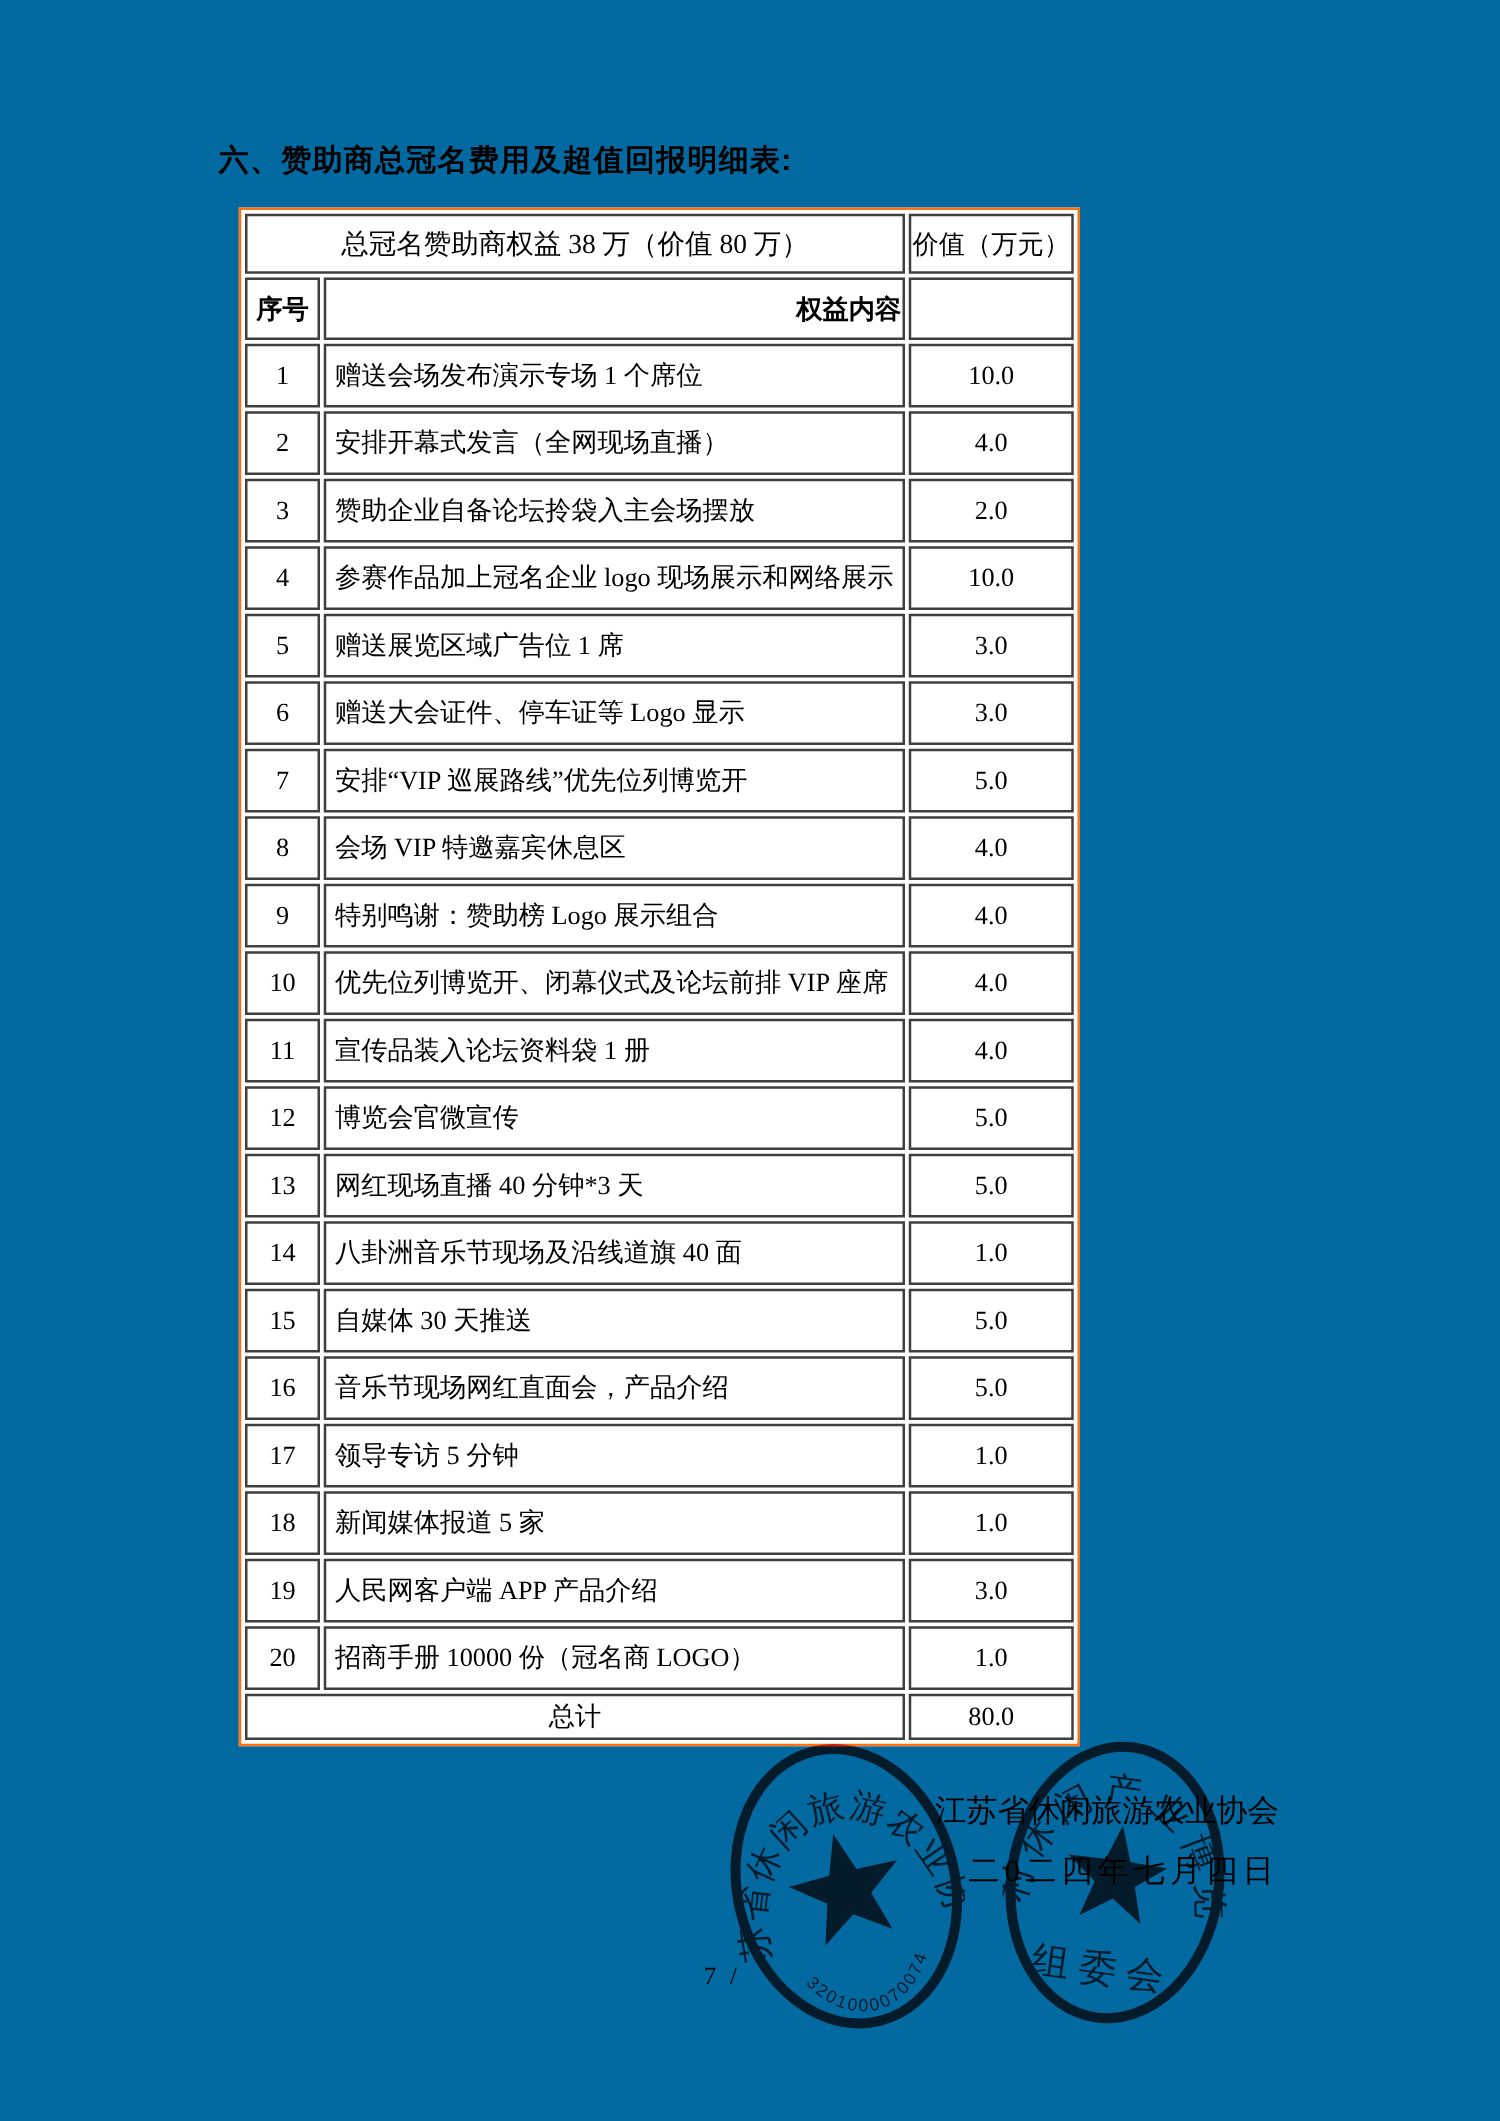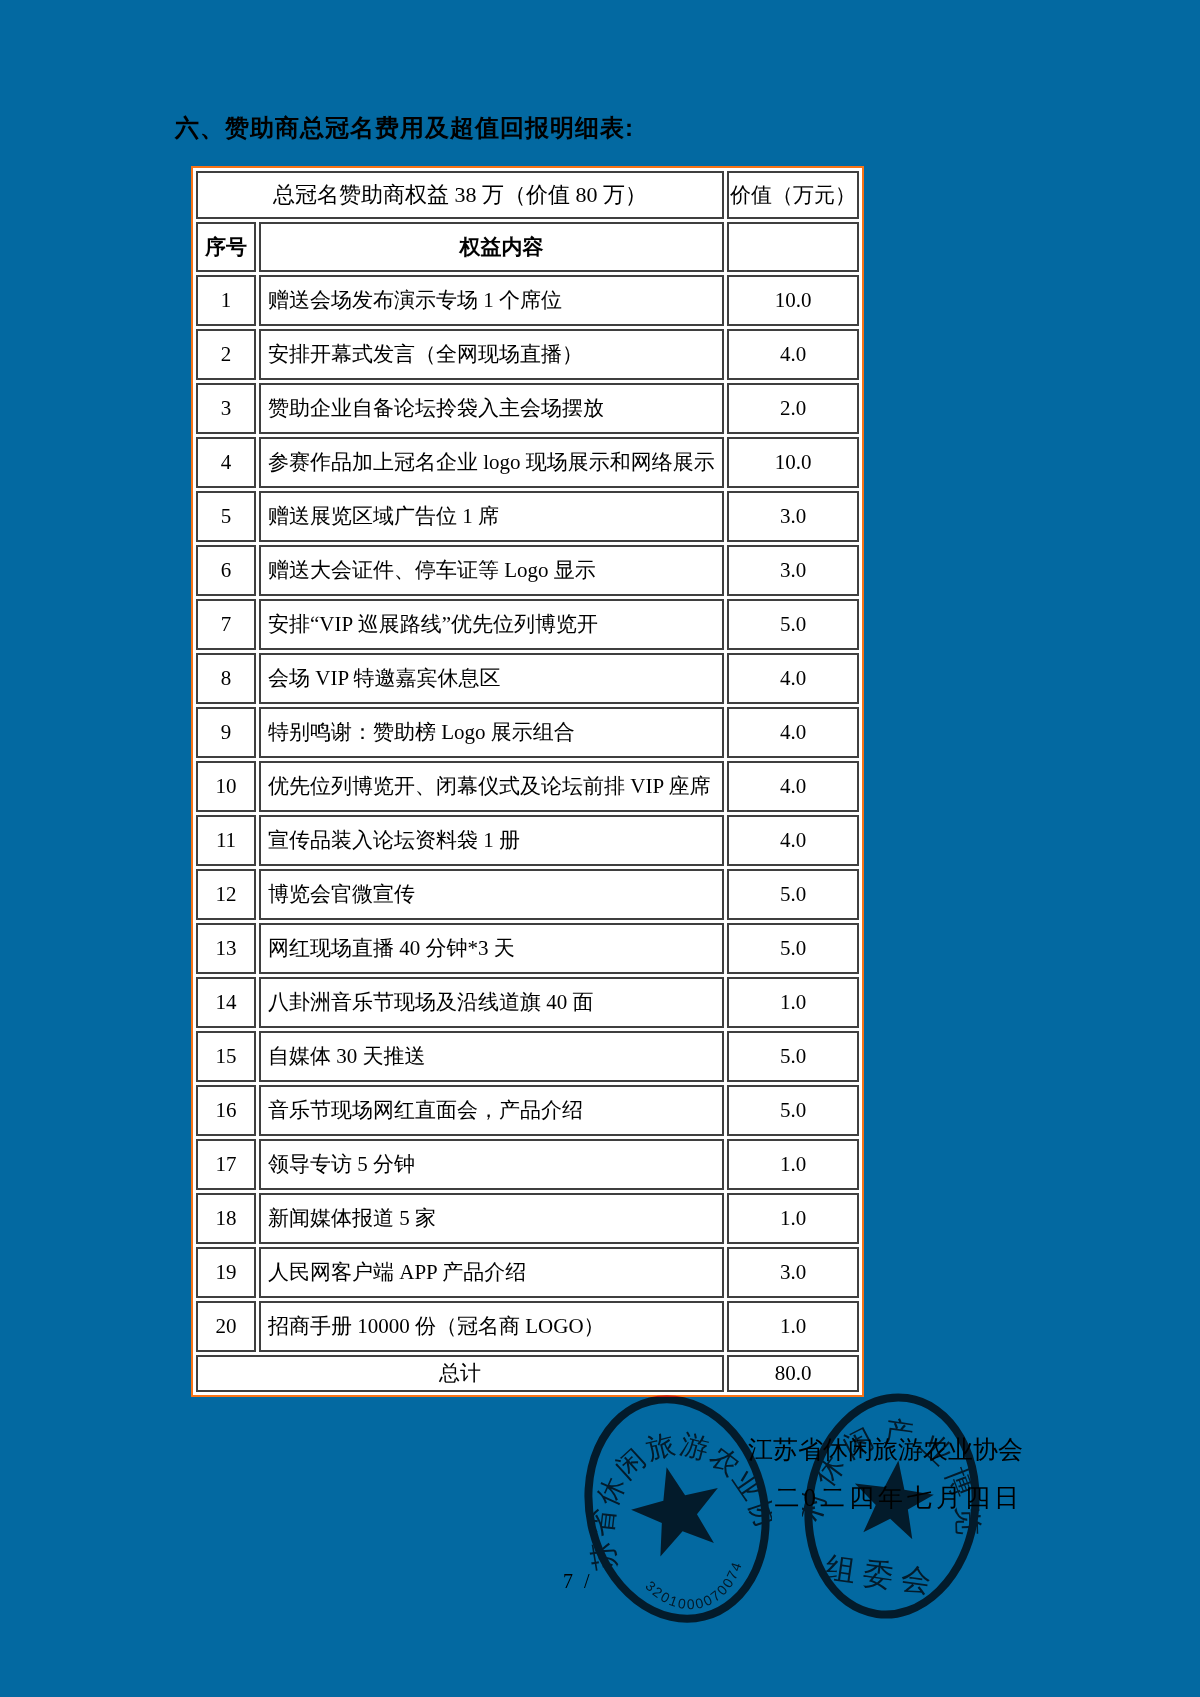--- a/index.html
+++ b/index.html
@@ -22,21 +22,21 @@
     font-size:21px;line-height:1.25;overflow:hidden;white-space:nowrap;
   }
   tr.hdr1 td{height:48px;text-align:center;font-size:22px;}
   tr.hdr2 td{height:50px;font-weight:bold;}
   tr.data td{height:51px;}
   tr.total td{height:37px;text-align:center;}
   td.c-no{text-align:center;}
   td.c-content{text-align:left;padding-left:7px;padding-right:16px;}
   td.c-val{text-align:center;font-size:20px;}
   td.hdr-no{text-align:center;}
-  td.hdr-content{text-align:center;padding-left:21px;}
+  td.hdr-content{text-align:right;padding-left:21px;}
   .sig-block{
     position:absolute;top:1426px;right:177px;text-align:right;
     font-size:25px;line-height:48px;white-space:nowrap;z-index:4;
   }
   .sig-line3{letter-spacing:4px;}
   .page-number{
     position:absolute;left:563px;top:1570px;font-size:20px;letter-spacing:3px;z-index:2;
   }
   .stamp{position:absolute;mix-blend-mode:multiply;opacity:0.88;z-index:5;}
   .stamp-left{left:582px;top:1391px;width:190px;height:236px;}

